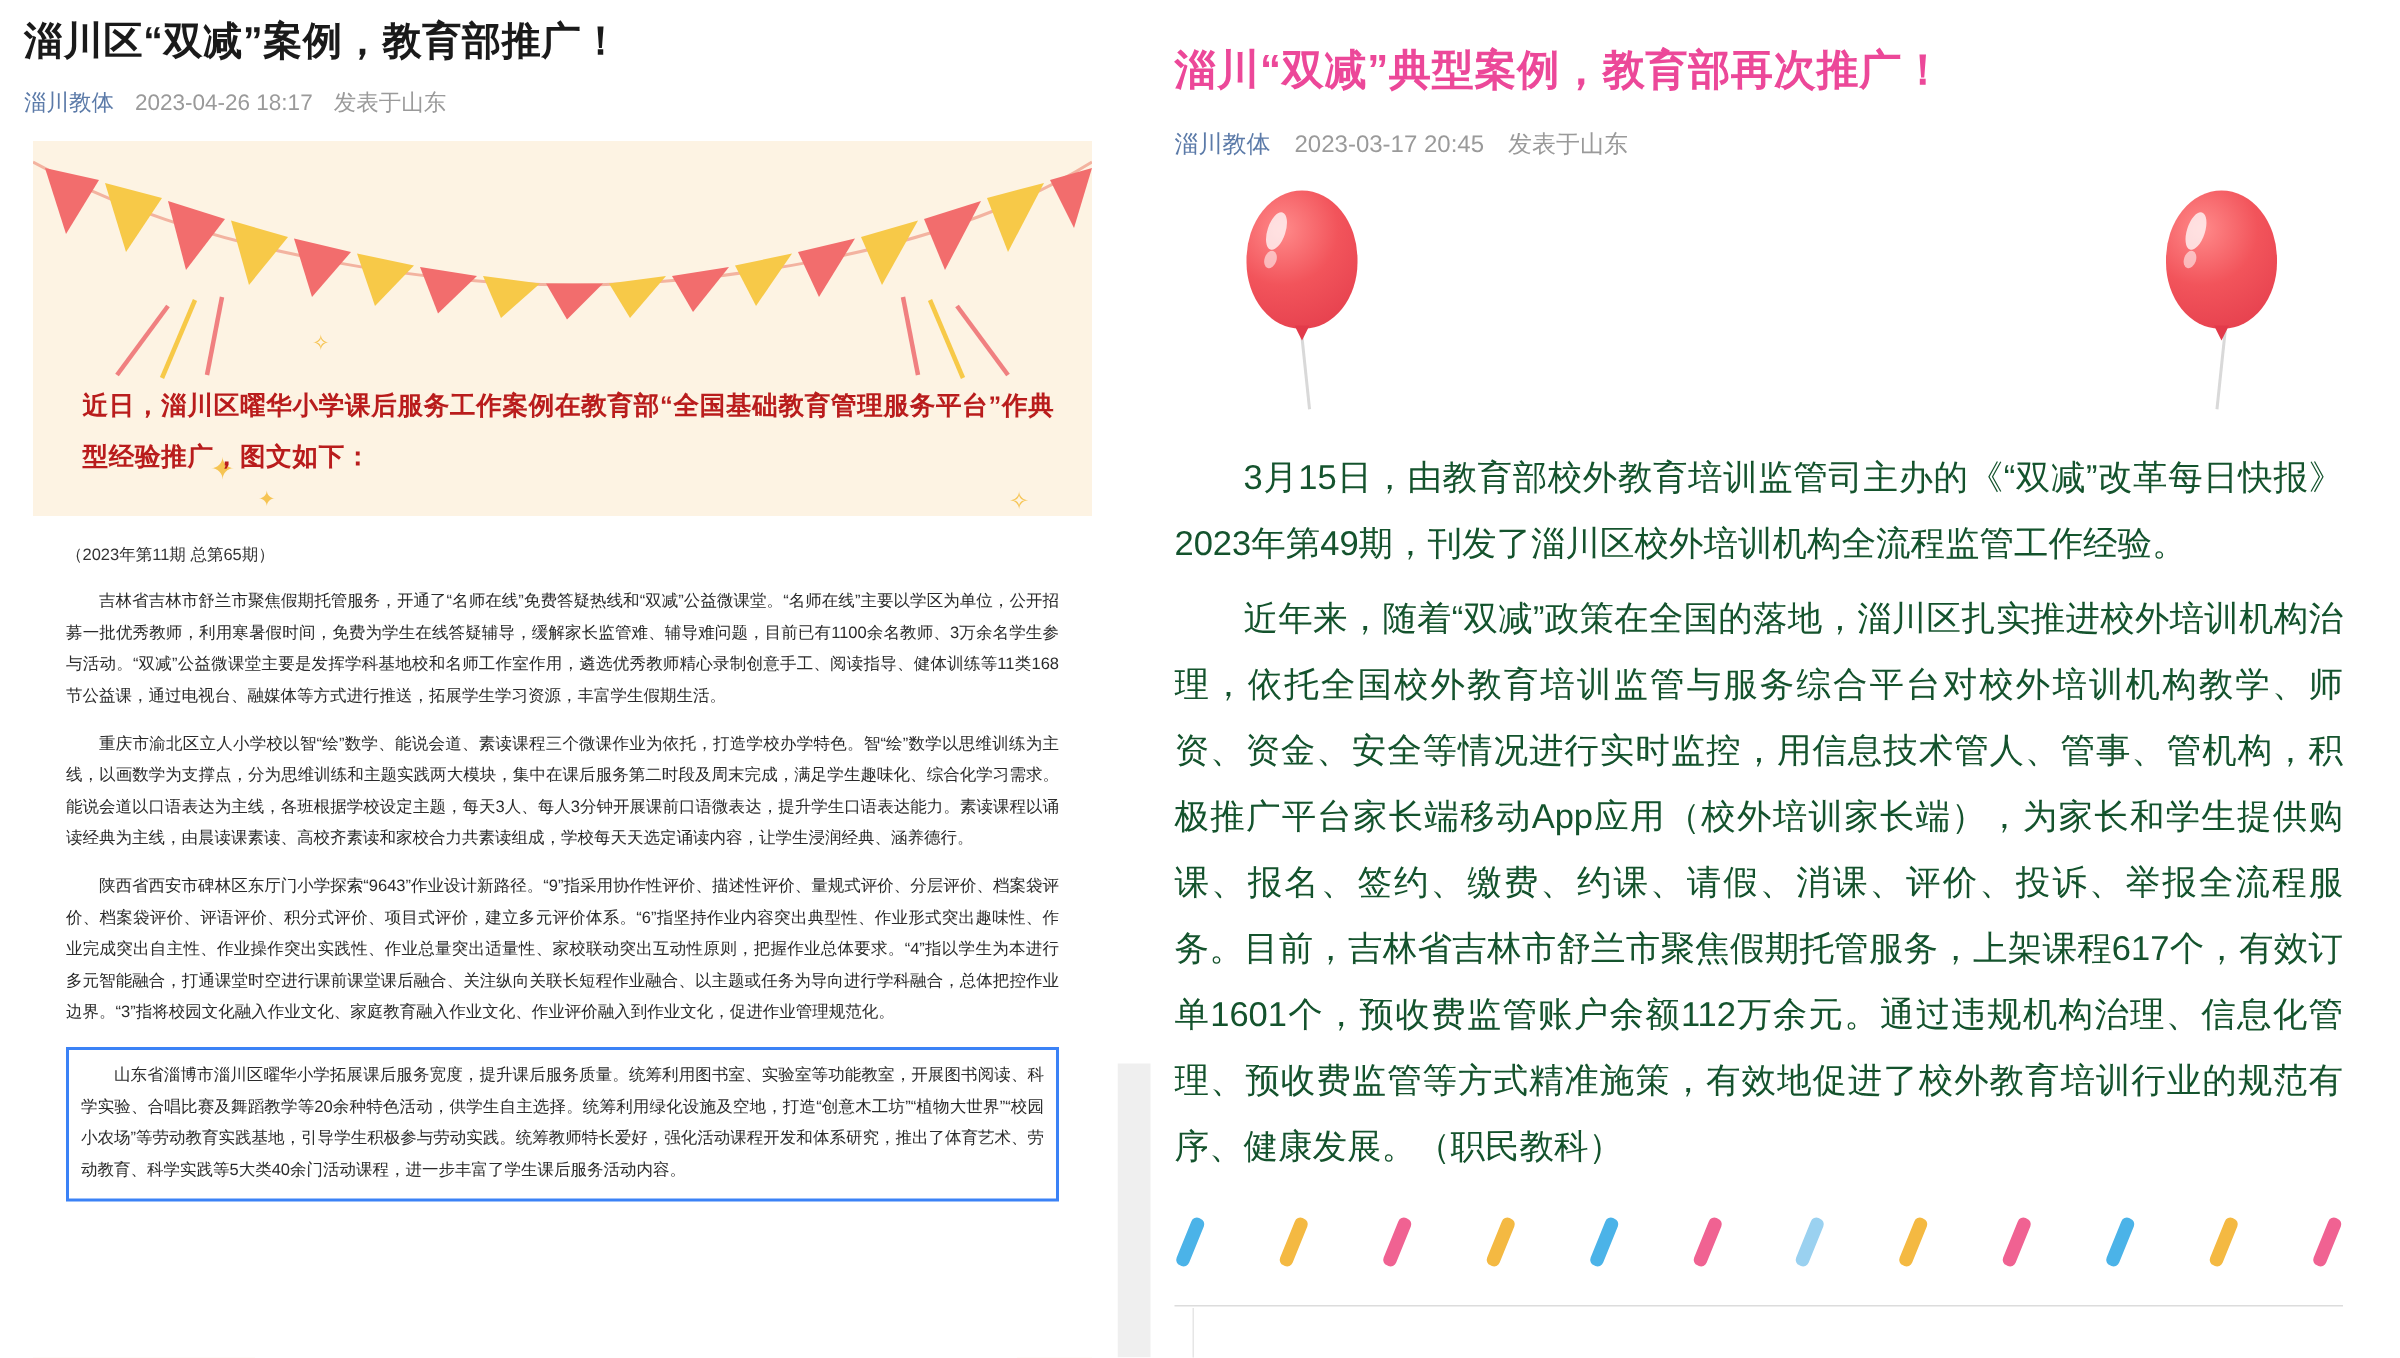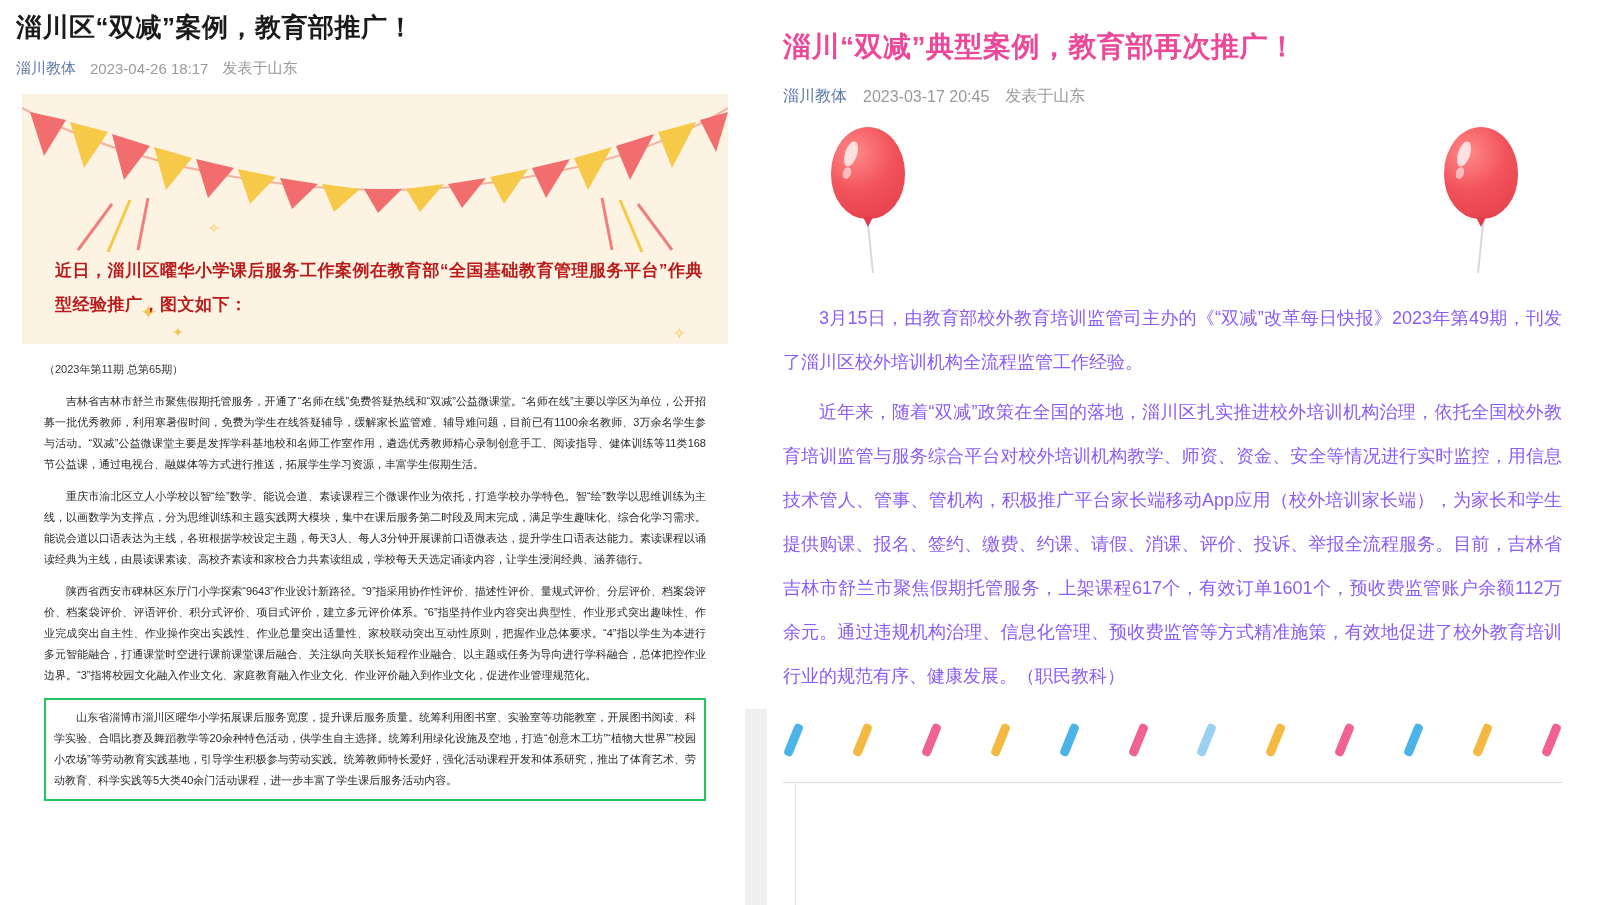--- a/index.html
+++ b/index.html
@@ -109,21 +109,21 @@
   }
   .doc-p {
     font-size: 11px;
     line-height: 21px;
     color: #2a2a2a;
     text-align: justify;
     margin: 0 0 11px 0;
     text-indent: 2em;
   }
   .doc-highlight {
-    border: 2px solid #22c55e;
+    border: 2px solid #3b82f6;
     padding: 7px 8px 8px 8px;
     margin-top: 12px;
   }
   .doc-highlight .doc-p {
     margin: 0;
   }
   
   .right-inner {
     padding: 16px 38px 0 38px;
   }
@@ -185,23 +185,23 @@
     background: rgba(255,255,255,0.55);
     transform: rotate(18deg);
   }
   .string {
     position: absolute;
     width: 2px;
     height: 58px;
     background: #d9d9d9;
   }
   .right-body p {
-    font-size: 18px;
+    font-size: 23px;
     line-height: 44px;
-    color: #8b5cf6;
+    color: #14532d;
     margin: 0 0 6px 0;
     text-indent: 2em;
     text-align: justify;
   }
   .ribbons {
     display: flex;
     justify-content: space-between;
     align-items: center;
     margin: 22px 6px 0 6px;
     height: 40px;

